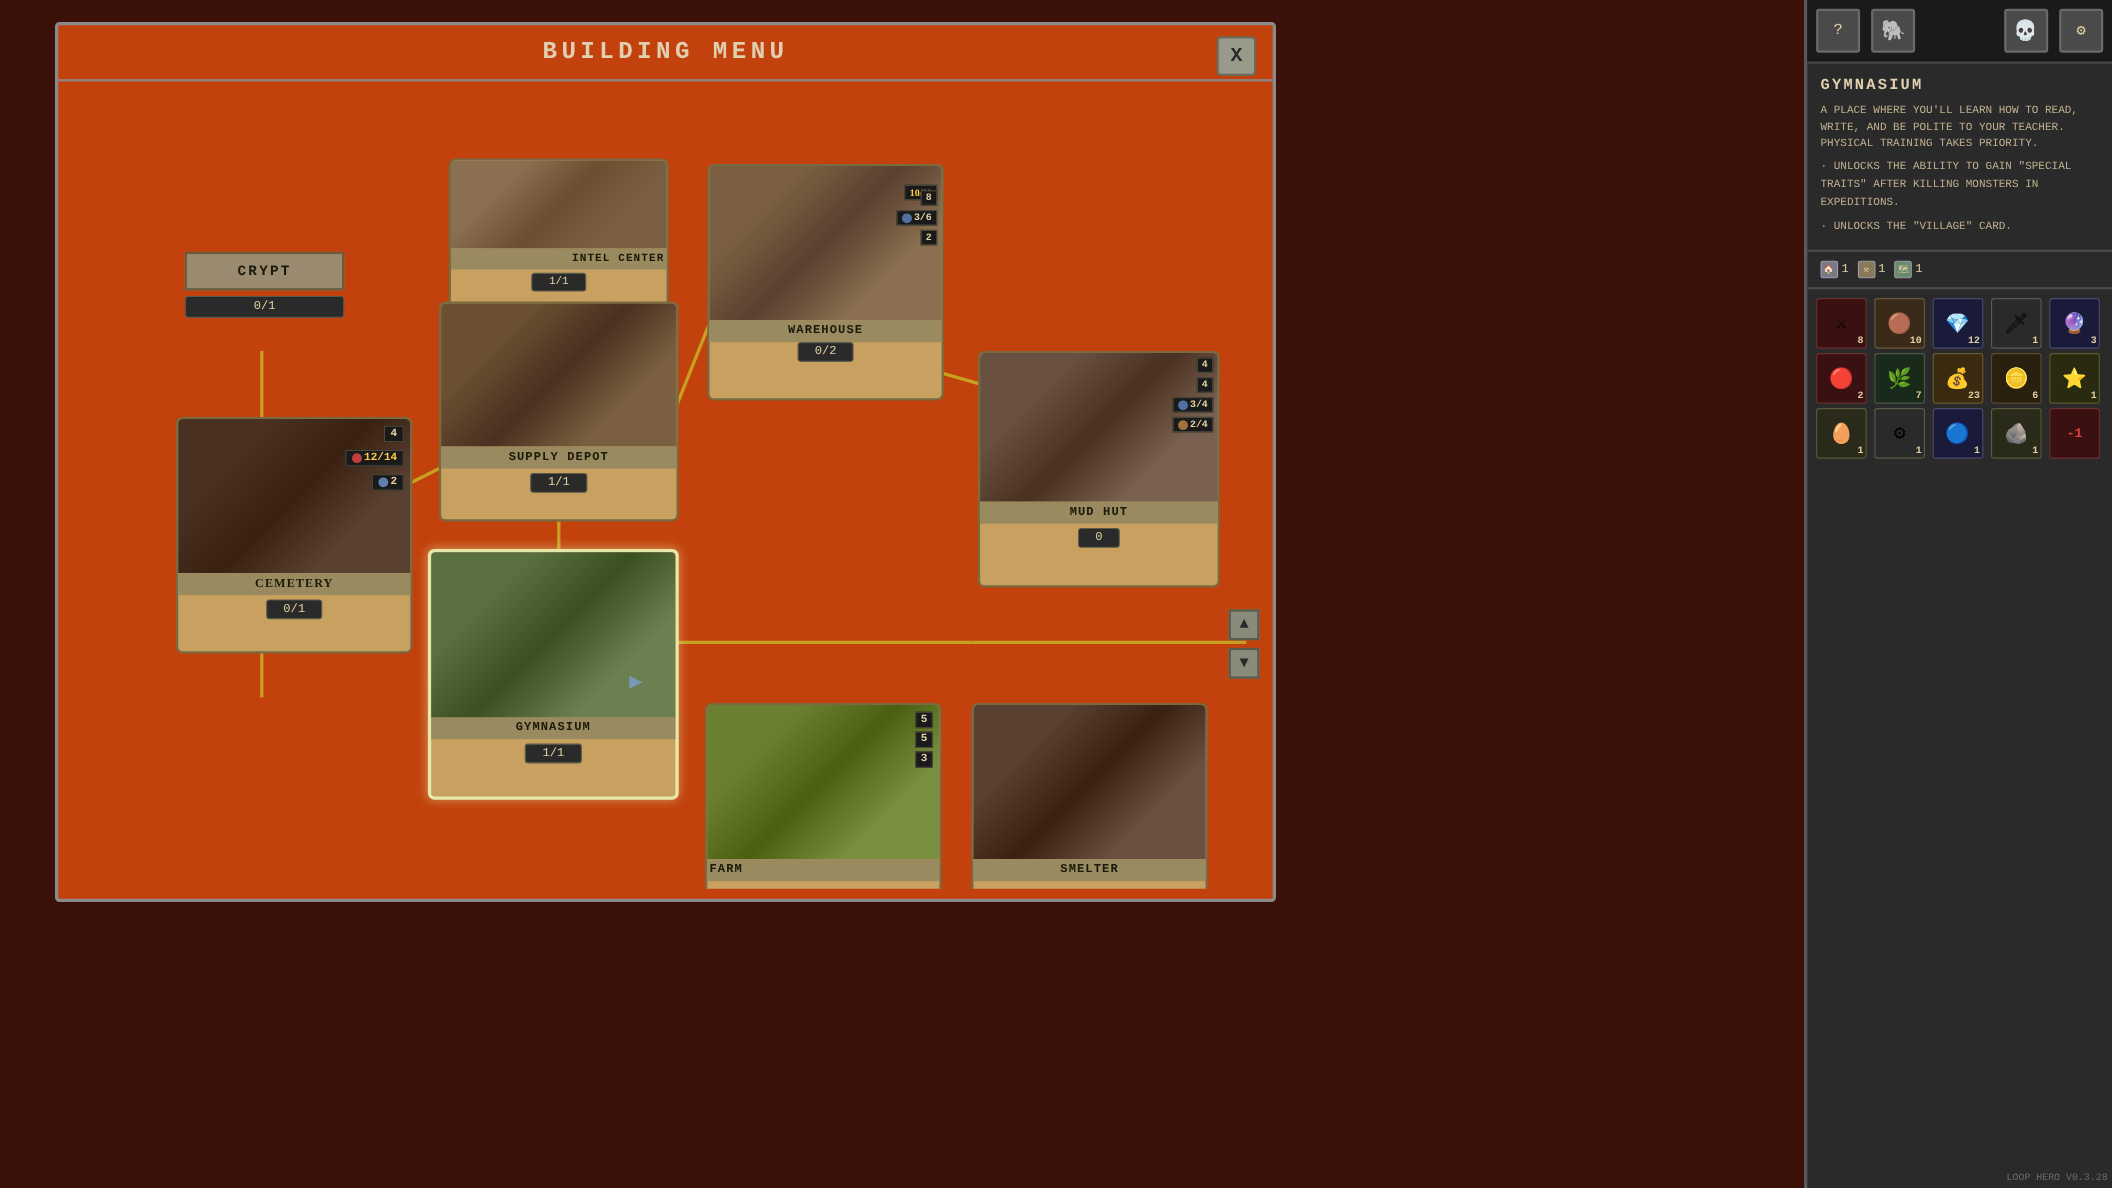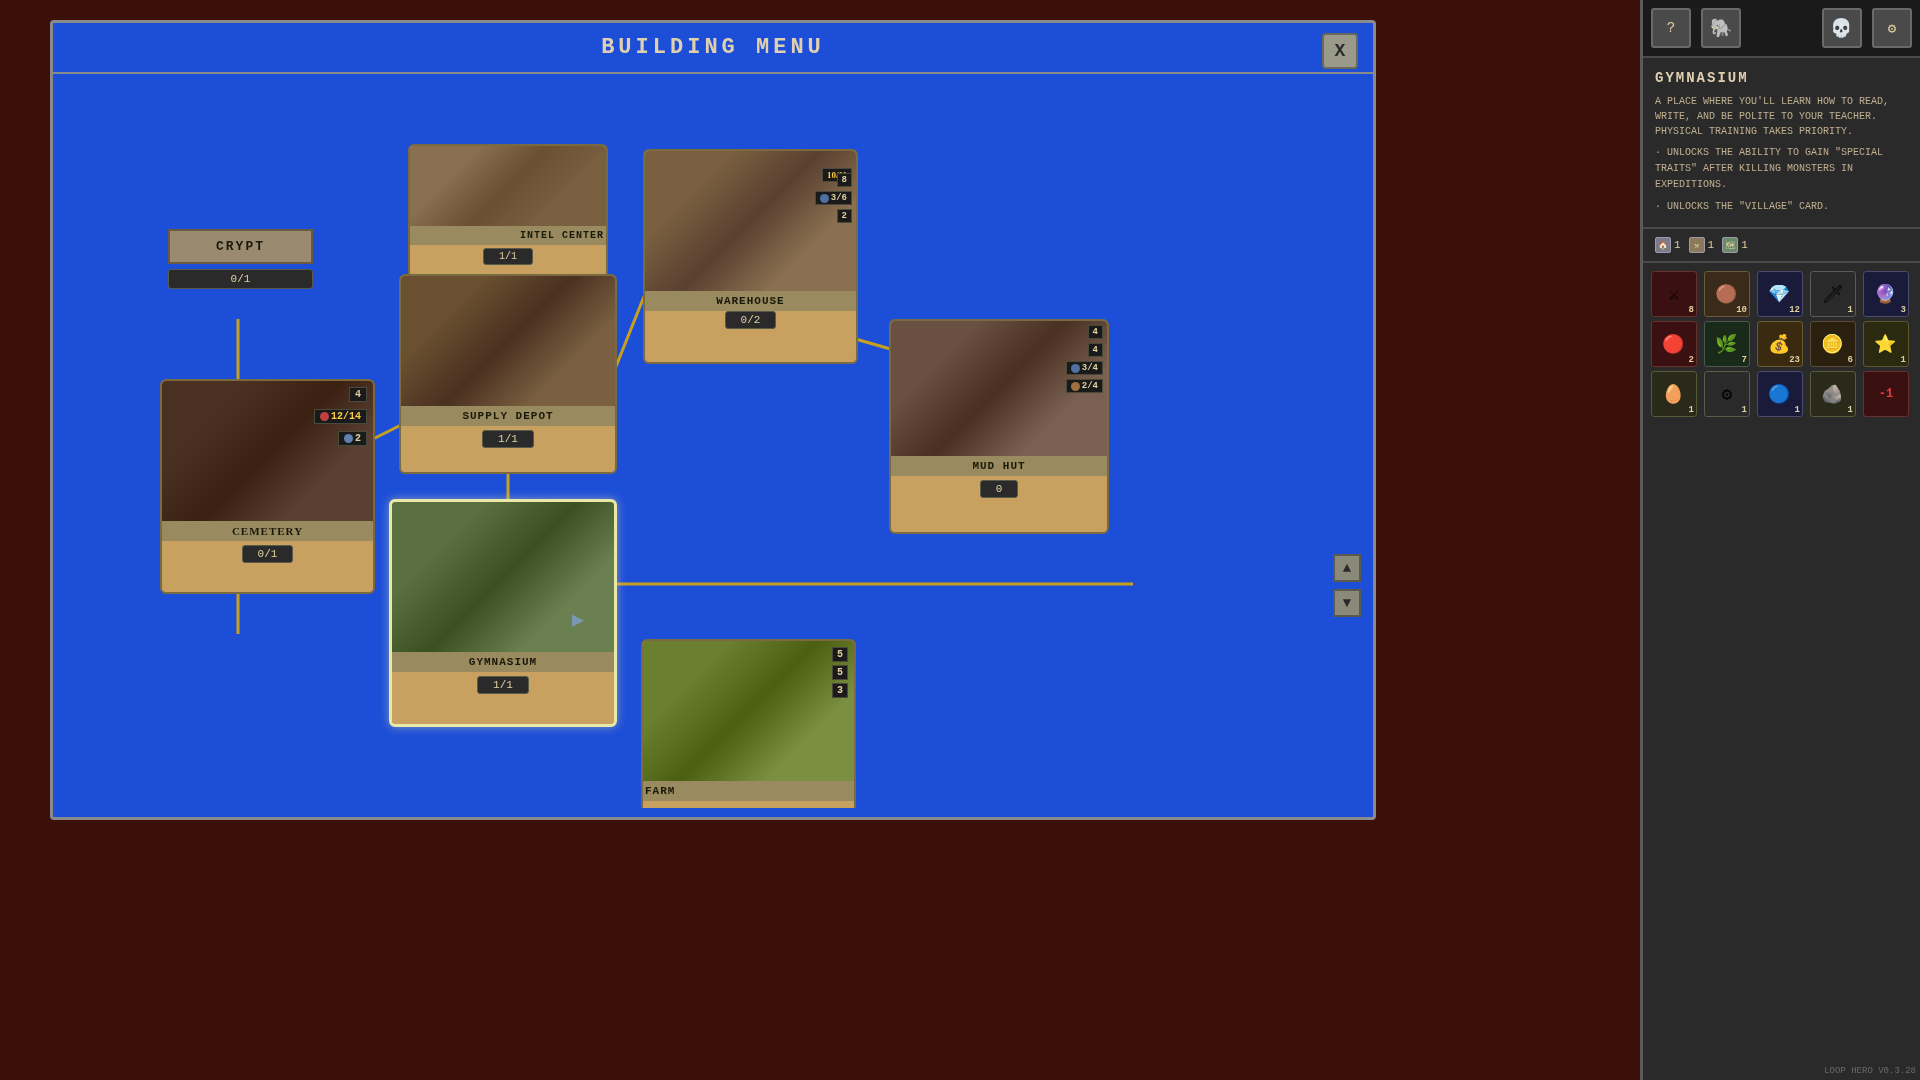--- a/index.html
+++ b/index.html
@@ -16,23 +16,23 @@
       position: absolute;
       inset: 0;
       background: #3a1008;
     }
 
     
     .building-menu {
       position: absolute;
       left: 50px;
       top: 20px;
-      width: 1326px;
+      width: 1110px;
       height: 800px;
-      background: #1d4ed8;
+      background: #c2410c;
       border: 3px solid #8a8a8a;
       border-radius: 4px;
     }
 
     .menu-title-bar {
       text-align: center;
       padding: 12px;
       font-size: 22px;
       font-weight: bold;
       color: #e0d0b0;
@@ -339,20 +339,24 @@
 
     <div style="position:absolute; left:588px; top:565px; width:215px; height:215px; background:#c8a060; border:2px solid #7a6a40; border-radius:6px;">
       <div style="width:100%; height:140px; background:linear-gradient(135deg,#6a8030 25%,#4a6010 50%,#7a9040 75%); border-radius:4px 4px 0 0; position:relative;" class="img-farm">
         <div style="position:absolute;top:6px;right:6px;background:#1a1a1a;border:1px solid #4a4a3a;color:#e0d0a0;font-size:10px;padding:1px 4px;font-family:'Courier New',monospace;font-weight:bold;">5</div>
         <div style="position:absolute;top:24px;right:6px;background:#1a1a1a;border:1px solid #4a4a3a;color:#e0d0a0;font-size:10px;padding:1px 4px;font-family:'Courier New',monospace;font-weight:bold;">5</div>
         <div style="position:absolute;top:42px;right:6px;background:#1a1a1a;border:1px solid #4a4a3a;color:#e0d0a0;font-size:10px;padding:1px 4px;font-family:'Courier New',monospace;font-weight:bold;">3</div>
       </div>
       <div style="background:#9a8a60;width:100%;text-align:left;padding:4px 2px;font-size:11px;font-weight:bold;color:#1a1a0a;letter-spacing:1px;font-family:'Courier New',monospace;">FARM</div>
     </div>
 
+    <div style="position:absolute; left:830px; top:565px; width:215px; height:215px; background:#c8a060; border:2px solid #7a6a40; border-radius:6px;">
+      <div style="width:100%; height:140px; background:linear-gradient(135deg,#5a4030 25%,#3a2010 50%,#6a5040 75%); border-radius:4px 4px 0 0;" class="img-smelter"></div>
+      <div style="background:#9a8a60;width:100%;text-align:center;padding:4px 2px;font-size:11px;font-weight:bold;color:#1a1a0a;letter-spacing:1px;font-family:'Courier New',monospace;">SMELTER</div>
+    </div>
 
     <div class="scroll-arrow scroll-up">▲</div>
     <div class="scroll-arrow scroll-down">▼</div>
 
   </div>
 </div>
 
 <div class="right-panel">
 
   <div class="right-panel-top">

